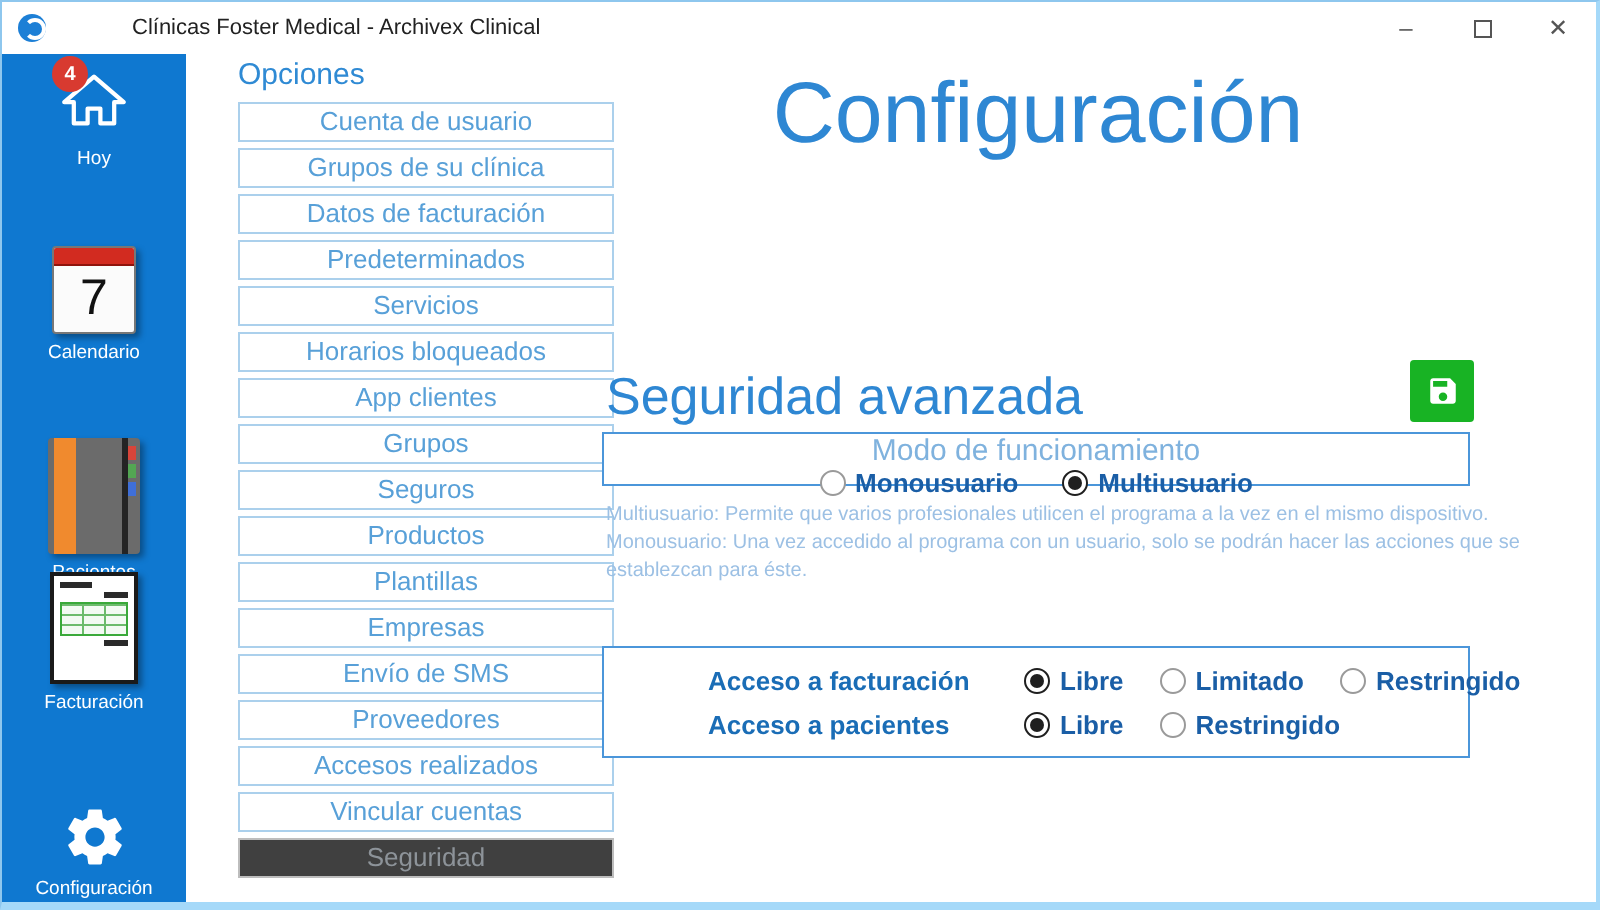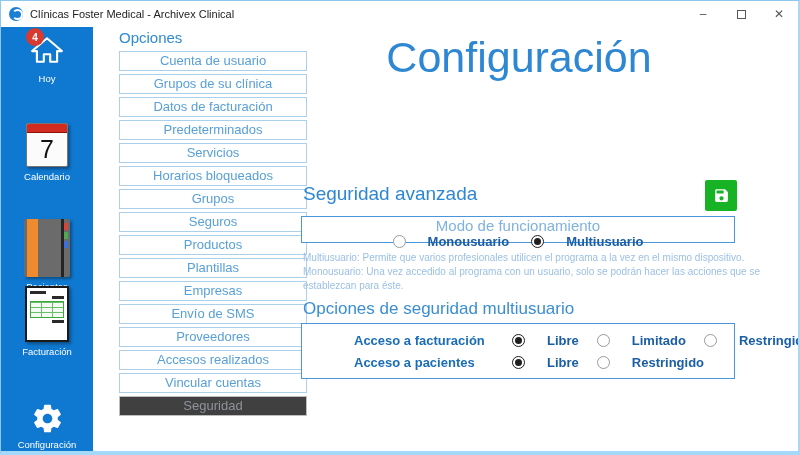--- a/index.html
+++ b/index.html
@@ -2,21 +2,21 @@
 <html><head>
 <meta charset="utf-8">
 <style>
   * { margin:0; padding:0; box-sizing:border-box; }
   html,body { width:800px; height:455px; font-family:"Liberation Sans", sans-serif; background:#fff; }
   #window {
     position:relative; width:800px; height:455px; background:#fff; overflow:hidden;
     border:1px solid #8ec7ee; border-bottom:4px solid #a5d9f9; border-right:2px solid #a5d9f9;
   }
   
-  .titlebar { position:absolute; left:0; top:0; width:100%; height:26px; background:#fff; display:flex; align-items:center; }
+  .titlebar { position:absolute; left:0; top:0; width:100%; height:26px; background:#fff; display:flex; align-items:center;gap:36px; }
   .app-logo { width:14px; height:14px; border-radius:50%; background:#1c7fd6; margin:0 7px 0 8px; position:relative; flex:0 0 auto; }
   .app-logo::after { content:""; position:absolute; left:3px; top:2px; width:7px; height:7px; border-radius:50%; border:2px solid #fff; border-left-color:transparent; }
   .titlebar-text { font-size:11px; color:#222; }
   .win-controls { margin-left:auto; display:flex; height:100%; }
   .win-btn { width:38px; height:100%; display:flex; align-items:center; justify-content:center; color:#555; font-size:12px; cursor:default; }
   .maxi-glyph { width:9px; height:9px; border:1px solid #555; display:block; }
   
   .sidebar { position:absolute; left:0; top:26px; width:92px; height:425px; background:#0f78d0; }
   .side-item { position:absolute; left:0; width:100%; display:flex; flex-direction:column; align-items:center; }
   .side-label { color:#fff; font-size:9.5px; margin-top:4px; }
@@ -44,27 +44,27 @@
       repeating-linear-gradient(90deg, transparent 0 10px, #6dbb6d 10px 11px), #f3faf3; }
   
   .menu { position:absolute; left:118px; top:28px; width:188px; }
   .menu-header { color:#2f8ad4; font-size:15px; margin-bottom:5px; }
   .menu-item { height:20px; line-height:18px; text-align:center; font-size:13px; color:#58a0d8;
                background:#fff; border:1px solid #abd0ec; margin-bottom:3px; cursor:default; }
   .menu-item.checked { background:#404040; border-color:#bdbdbd; color:#8d9399; }
   
   .main { position:absolute; left:300px; top:26px; width:436px; height:425px; }
   .page-title { position:absolute; top:6px; left:0; width:100%; text-align:center; font-size:43px; color:#2e87d3; font-weight:300; }
-  .sec-heading1 { position:absolute; top:156px; left:2px; font-size:19px; color:#2e87d3; font-weight:300; }
+  .sec-heading1 { position:absolute; top:156px; left:2px; font-size:26px; color:#2e87d3; font-weight:300; }
   .save-btn { position:absolute; top:153px; right:0; width:32px; height:31px; background:#18b324; border-radius:2px; display:flex; align-items:center; justify-content:center; cursor:default; }
   .box { position:absolute; left:0; width:434px; border:1.5px solid #4b96da; background:#fff; }
   .box1 { top:189px; height:27px; display:flex; align-items:center; padding:0 10px;flex-direction:column; }
   .mode-label { font-size:15px; color:#7fb2de; flex:1; }
   .radio-group { display:flex; align-items:center; gap:22px; }
-  .radio-opt { display:flex; align-items:center; gap:22px; cursor:default; }
+  .radio-opt { display:flex; align-items:center; gap:5px; cursor:default; }
   .radio { width:13px; height:13px; border-radius:50%; border:1px solid #9a9a9a; background:#fff; flex:0 0 auto; }
   .radio::after { content:""; display:block; width:7px; height:7px; border-radius:50%; margin:2px; }
   .radio.checked { border-color:#1f1f1f; }
   .radio.checked::after { background:#1f1f1f; }
   .radio-label { font-size:13px; color:#1a5ea6; font-weight:600; }
   .desc { position:absolute; top:224px; left:2px; width:474px; font-size:10px; line-height:14px; color:#9cc0e4; }
   .sec-heading2 { position:absolute; top:272px; left:2px; font-size:17px; color:#3a8ed3; }
   .box2 { top:296px; height:56px; padding:5px 10px; display:flex; flex-direction:column; justify-content:space-around; }
   .acc-row { display:flex; align-items:center; height:24px; }
   .acc-label { width:158px; font-size:13px; font-weight:bold; color:#1a6db6; flex:0 0 auto;margin-left:42px; }
@@ -137,20 +137,21 @@
   </div>
 
   <div class="menu">
     <div class="menu-header">Opciones</div>
     <div class="menu-item">Cuenta de usuario</div>
     <div class="menu-item">Grupos de su clínica</div>
     <div class="menu-item">Datos de facturación</div>
     <div class="menu-item">Predeterminados</div>
     <div class="menu-item">Servicios</div>
     <div class="menu-item">Horarios bloqueados</div>
+    <div class="menu-item">App clientes</div>
     <div class="menu-item">Grupos</div>
     <div class="menu-item">Seguros</div>
     <div class="menu-item">Productos</div>
     <div class="menu-item">Plantillas</div>
     <div class="menu-item">Empresas</div>
     <div class="menu-item">Envío de SMS</div>
     <div class="menu-item">Proveedores</div>
     <div class="menu-item">Accesos realizados</div>
     <div class="menu-item">Vincular cuentas</div>
     <div class="menu-item checked">Seguridad</div>
@@ -180,21 +181,20 @@
         </span>
       </div>
     </div>
 
     <div class="desc">
       <div>Multiusuario: Permite que varios profesionales utilicen el programa a la vez en el mismo dispositivo.</div>
       <div>Monousuario: Una vez accedido al programa con un usuario, solo se podrán hacer las acciones que se</div>
       <div>establezcan para éste.</div>
     </div>
 
-    <div class="sec-heading2">Opciones de seguridad multiusuario</div>
 
     <div class="box box2">
 
       <div class="acc-row">
         <span class="acc-label">Acceso a facturación</span>
         <div class="radio-group">
           <span class="radio-opt">
             <span class="radio checked"></span>
             <span class="radio-label">Libre</span>
           </span>

